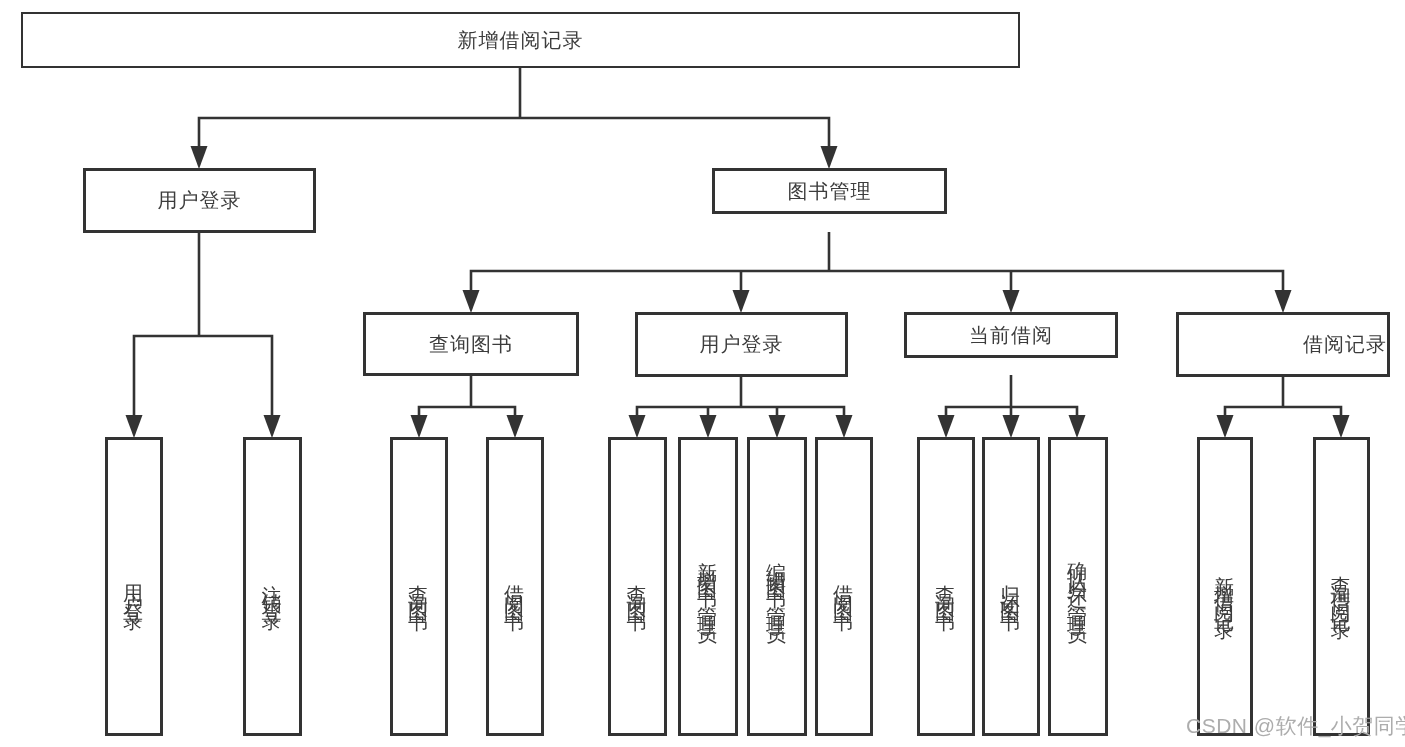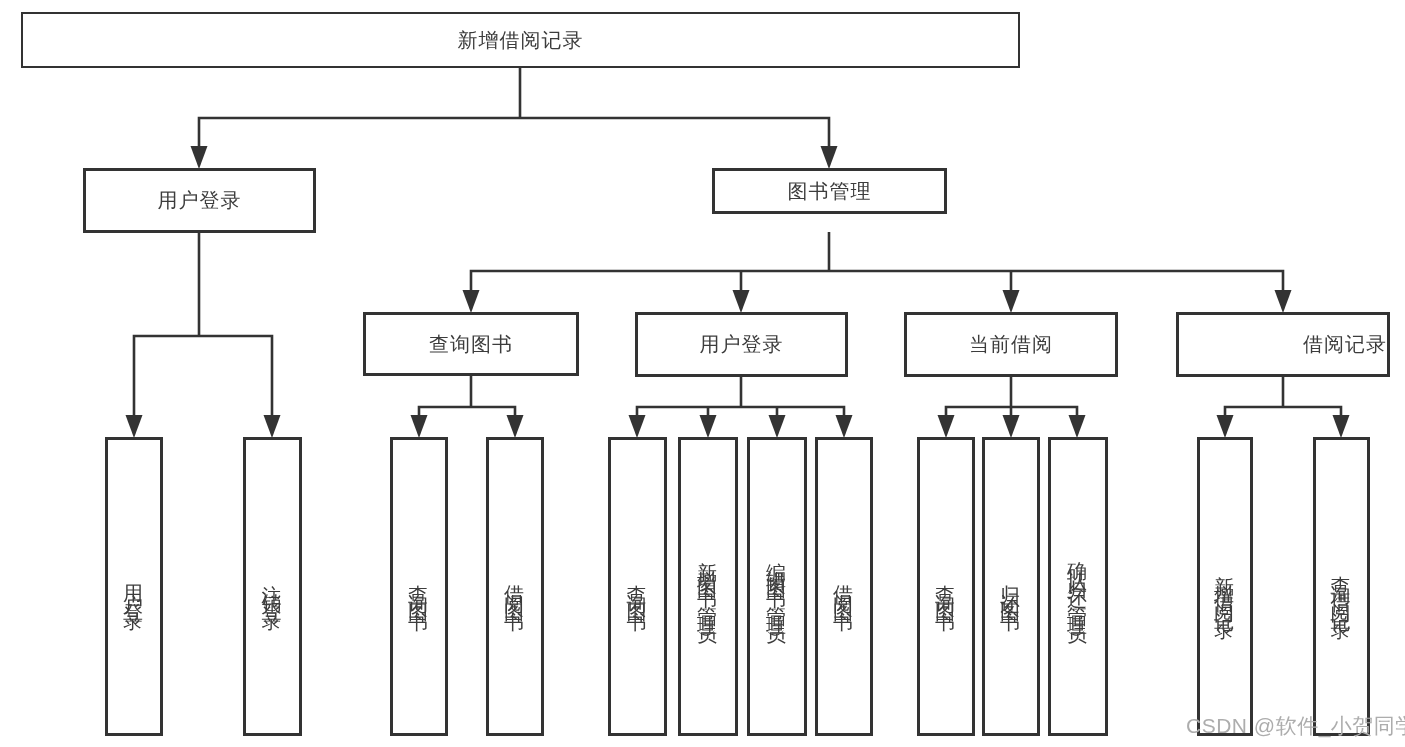--- a/index.html
+++ b/index.html
@@ -143,21 +143,21 @@
   <div class="hbox" style="left:712px; top:168px; width:235px; height:46px;">
     <span>图书管理</span>
   </div>
 
   <div class="hbox" style="left:363px; top:312px; width:216px; height:64px;">
     <span>查询图书</span>
   </div>
   <div class="hbox" style="left:635px; top:312px; width:213px; height:65px;">
     <span>用户登录</span>
   </div>
-  <div class="hbox" style="left:904px; top:312px; width:214px; height:65px;">
+  <div class="hbox" style="left:904px; top:312px; width:214px; height:46px;">
     <span>当前借阅</span>
   </div>
   <div class="hbox" style="left:1176px; top:312px; width:214px; height:65px;justify-content:flex-end;">
     <span>借阅记录</span>
   </div>
 
   <div class="vbox" style="left:105px; top:437px; width:58px; height:299px;">
     <span class="vtext">用户登录</span>
   </div>
   <div class="vbox" style="left:243px; top:437px; width:59px; height:299px;">

